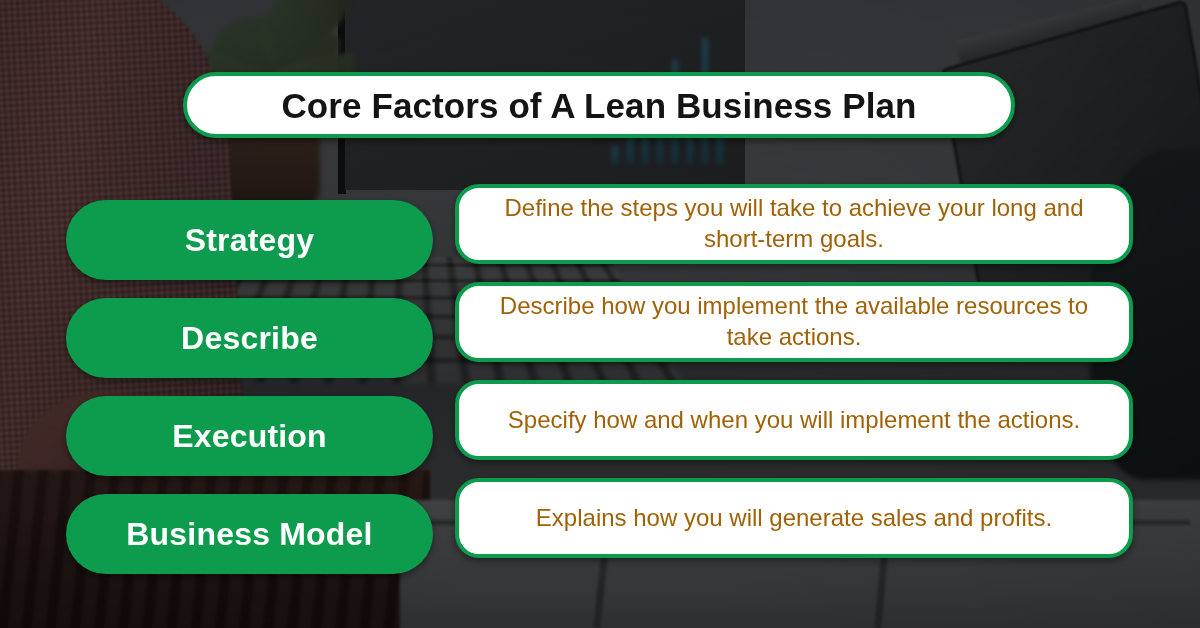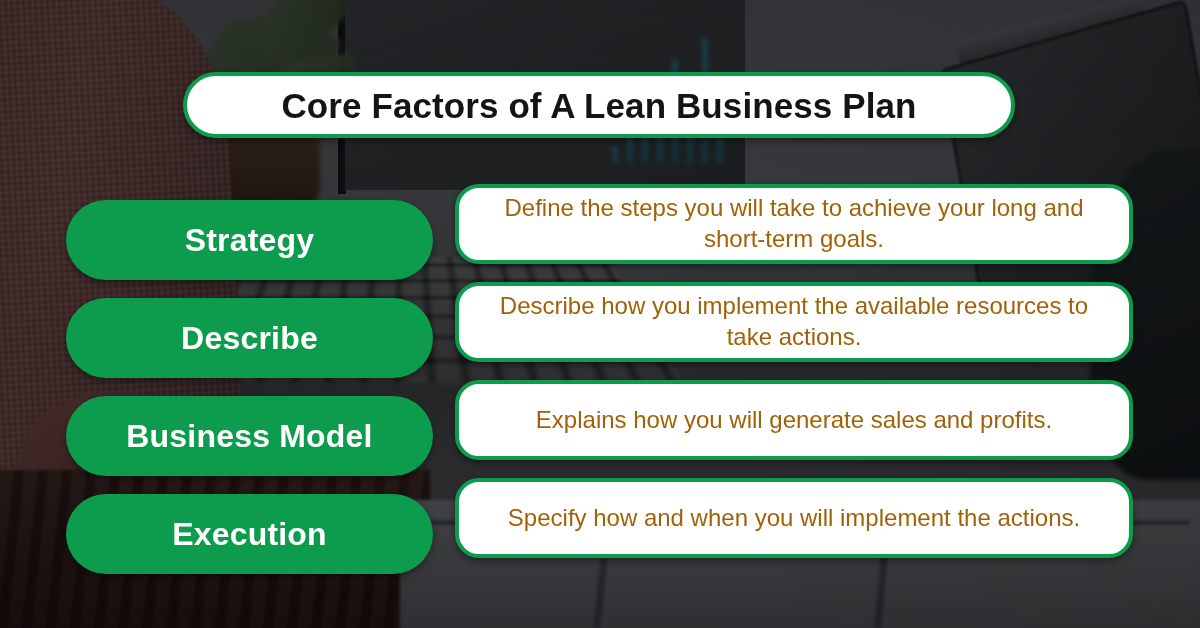--- a/index.html
+++ b/index.html
@@ -351,30 +351,30 @@
         <div class="row">
           <div class="label-pill">
             <span class="label-text">Describe</span>
           </div>
           <div class="desc-chip">
             <div class="desc-text">Describe how you implement the available resources to take actions.</div>
           </div>
         </div>
         <div class="row">
           <div class="label-pill">
-            <span class="label-text">Business Model</span>
+            <span class="label-text">Execution</span>
           </div>
           <div class="desc-chip">
-            <div class="desc-text">Explains how you will generate sales and profits.</div>
+            <div class="desc-text">Specify how and when you will implement the actions.</div>
           </div>
         </div>
         <div class="row">
           <div class="label-pill">
-            <span class="label-text">Execution</span>
+            <span class="label-text">Business Model</span>
           </div>
           <div class="desc-chip">
-            <div class="desc-text">Specify how and when you will implement the actions.</div>
+            <div class="desc-text">Explains how you will generate sales and profits.</div>
           </div>
         </div>
       </div>
 
   </div>
 </div>
 
 </body></html>

